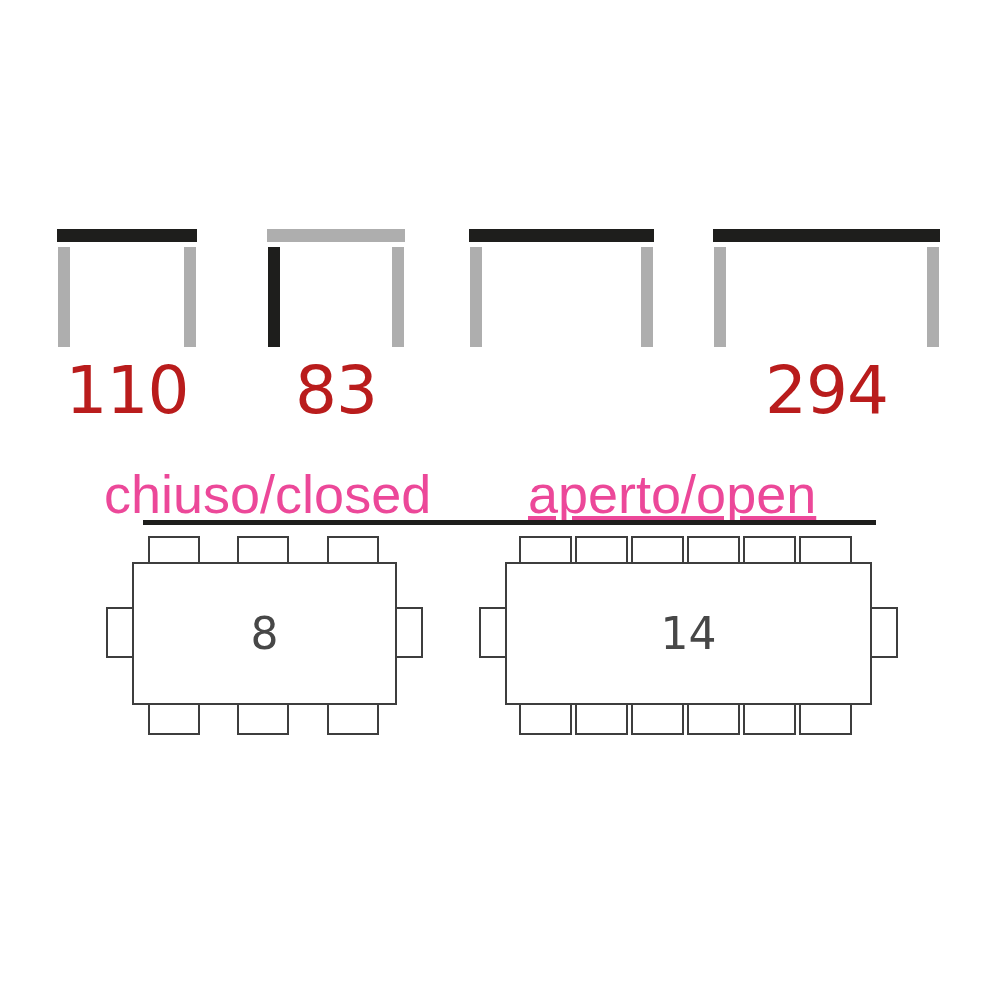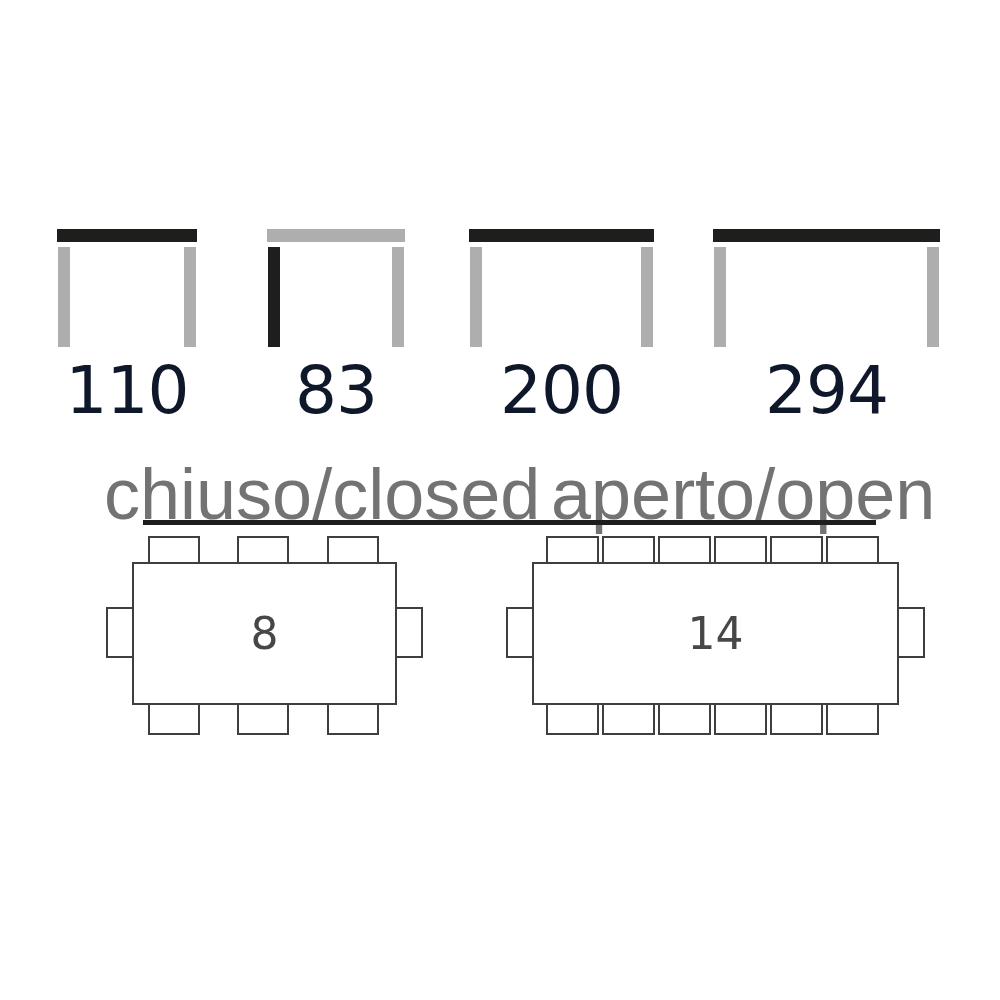--- a/index.html
+++ b/index.html
@@ -9,38 +9,38 @@
   }
   
   .sidefig{position:absolute;top:229px;height:260px;}
   .sidefig .bar{position:absolute;left:0;top:0;width:100%;height:13px;}
   .sidefig .leg{position:absolute;top:18px;width:12px;height:100px;}
   .sidefig .leg-l{left:1px;}
   .sidefig .leg-r{right:1px;}
   .sidefig .dim-label{
     position:absolute;top:129px;left:-40px;right:-40px;text-align:center;
     font-family:"DejaVu Sans",sans-serif;font-size:66px;line-height:66px;
-    color:#0f172a;letter-spacing:-1px;
+    color:#b91c1c;letter-spacing:-1px;
   }
   .f1{left:57px;width:140px;}
   .f2{left:267px;width:138px;}
   .f3{left:469px;width:185px;}
   .f4{left:713px;width:227px;text-decoration:underline;}
   
   .sec-label{
-    position:absolute;top:467px;width:340px;text-align:center;
-    font-size:72px;line-height:54px;color:#737373;
+    position:absolute;top:467px;width:340px;
+    font-size:54px;line-height:54px;color:#ec4899;
   }
   .closed-label{left:104px;}
-  .open-label{left:551px;}
+  .open-label{left:528px;text-decoration:underline;}
   .rule{position:absolute;left:143px;top:520px;width:733px;height:5px;background:#1e1e1c;}
   
   .topview{position:absolute;top:536px;height:199px;}
   .tv-closed{left:106px;width:317px;}
-  .tv-open{left:506px;width:419px;}
+  .tv-open{left:479px;width:419px;}
   .chair{
     position:absolute;background:#ffffff;border:2.5px solid #3e3e3e;
     box-sizing:border-box;z-index:1;
   }
   .chair.top{top:0;height:30px;width:52px;}
   .chair.bottom{top:165px;height:34px;width:52px;}
   .chair.side{top:71px;height:51px;width:29px;}
   .tabletop-rect{
     position:absolute;left:26px;top:26px;height:143px;background:#ffffff;
     border:2.5px solid #3e3e3e;box-sizing:border-box;z-index:2;
@@ -71,21 +71,20 @@
     <div class="bar" style="background: rgb(174, 174, 174);"></div>
     <div class="leg leg-l" style="background: rgb(30, 30, 28);"></div>
     <div class="leg leg-r" style="background: rgb(174, 174, 174);"></div>
     <div class="dim-label">83</div>
   </div>
 
   <div class="sidefig f3">
     <div class="bar" style="background: rgb(30, 30, 28);"></div>
     <div class="leg leg-l" style="background: rgb(174, 174, 174);"></div>
     <div class="leg leg-r" style="background: rgb(174, 174, 174);"></div>
-    <div class="dim-label">200</div>
   </div>
 
   <div class="sidefig f4">
     <div class="bar" style="background: rgb(30, 30, 28);"></div>
     <div class="leg leg-l" style="background: rgb(174, 174, 174);"></div>
     <div class="leg leg-r" style="background: rgb(174, 174, 174);"></div>
     <div class="dim-label">294</div>
   </div>
 
   <div class="sec-label closed-label">chiuso/closed</div>

